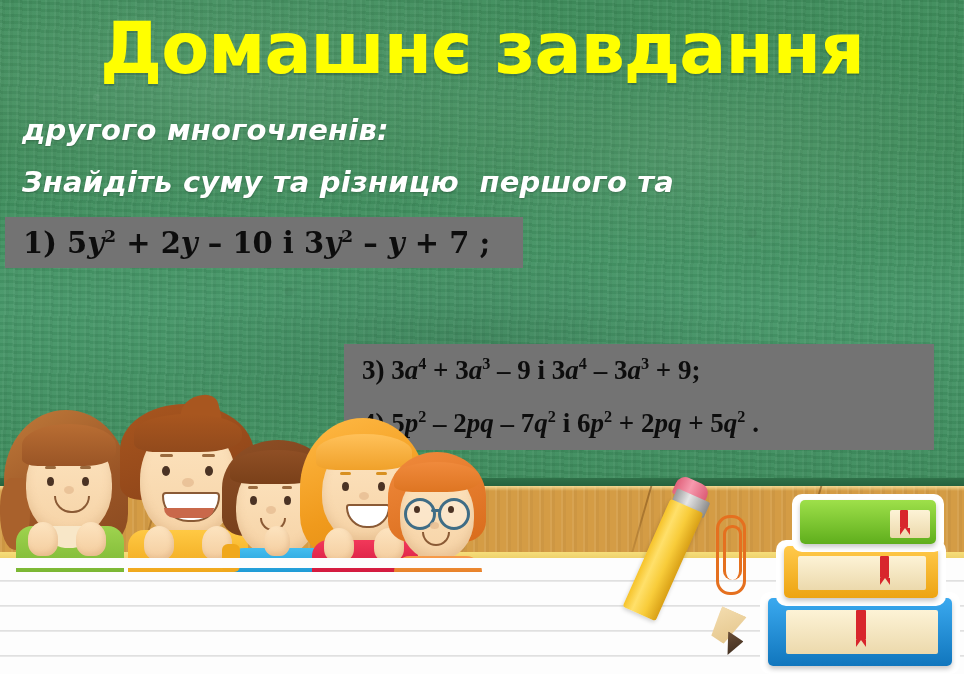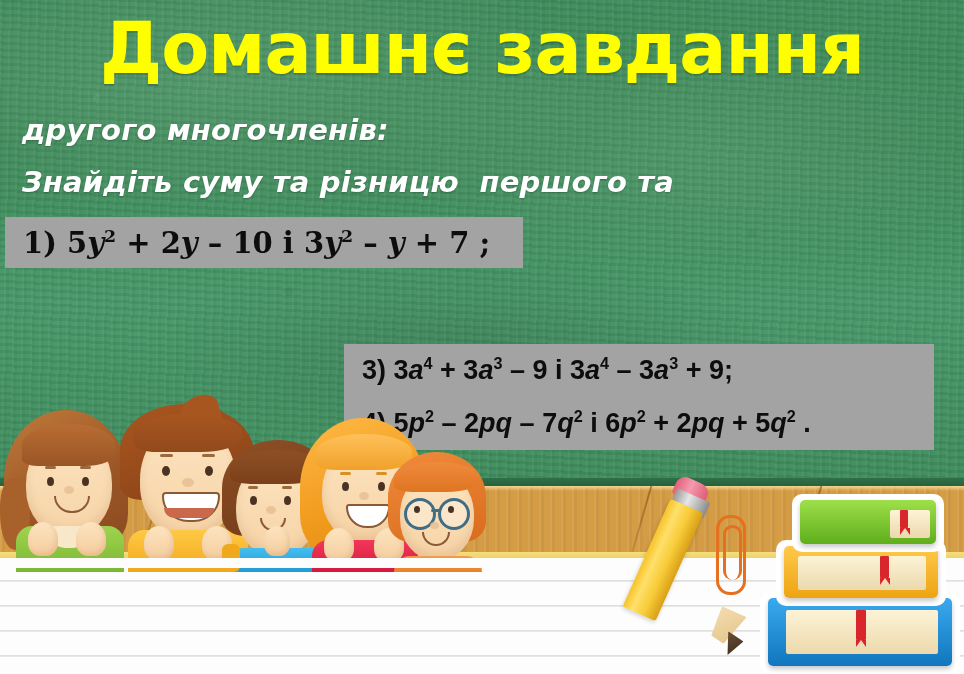--- a/index.html
+++ b/index.html
@@ -61,21 +61,21 @@
     font-weight:700;font-style:italic;
     font-size:29px;line-height:52px;
     letter-spacing:.2px;
     text-shadow:0 1px 2px rgba(0,0,0,.25);
   }
   .subtitle .ln{display:block;white-space:pre;}
 
   
   .task{
     position:absolute;
-    background:#a3a3a3;
+    background:#737373;
     color:#0d0d0d;
     font-family:"DejaVu Serif","Liberation Serif",serif;
     font-weight:700;
     white-space:nowrap;
     display:flex;align-items:center;
   }
   .task .exp{ padding-left:18px; }
   .task sup{
     font-size:.60em;
     vertical-align:super;
@@ -85,21 +85,21 @@
   .task .it{ font-style:italic; }
 
   #task1{ left:5px;  top:217px; width:518px; height:51px; font-size:29px; }
   #task2{ left:5px;  top:279px; width:532px; height:52px; font-size:29px; }
   #tasks34{
     left:344px; top:344px; width:590px; height:106px;
     display:block; padding:0;
   }
   #tasks34 .row{
     height:53px;display:flex;align-items:center;
-    font-family:Liberation Sans, sans-serif;
+    font-family:Liberation Serif, serif;
     font-weight:700;font-size:27px;color:#0d0d0d;white-space:nowrap;
     padding-left:18px;
   }
 
   
   .floor{
     position:absolute;left:0;top:486px;width:964px;height:72px;
     background:
       repeating-linear-gradient(97deg, rgba(120,70,20,.20) 0 1px, rgba(255,255,255,0) 1px 6px),
       linear-gradient(180deg,#e0a martyr,#d9a24a 0%, #d39a42 40%, #c9913c 100%);

